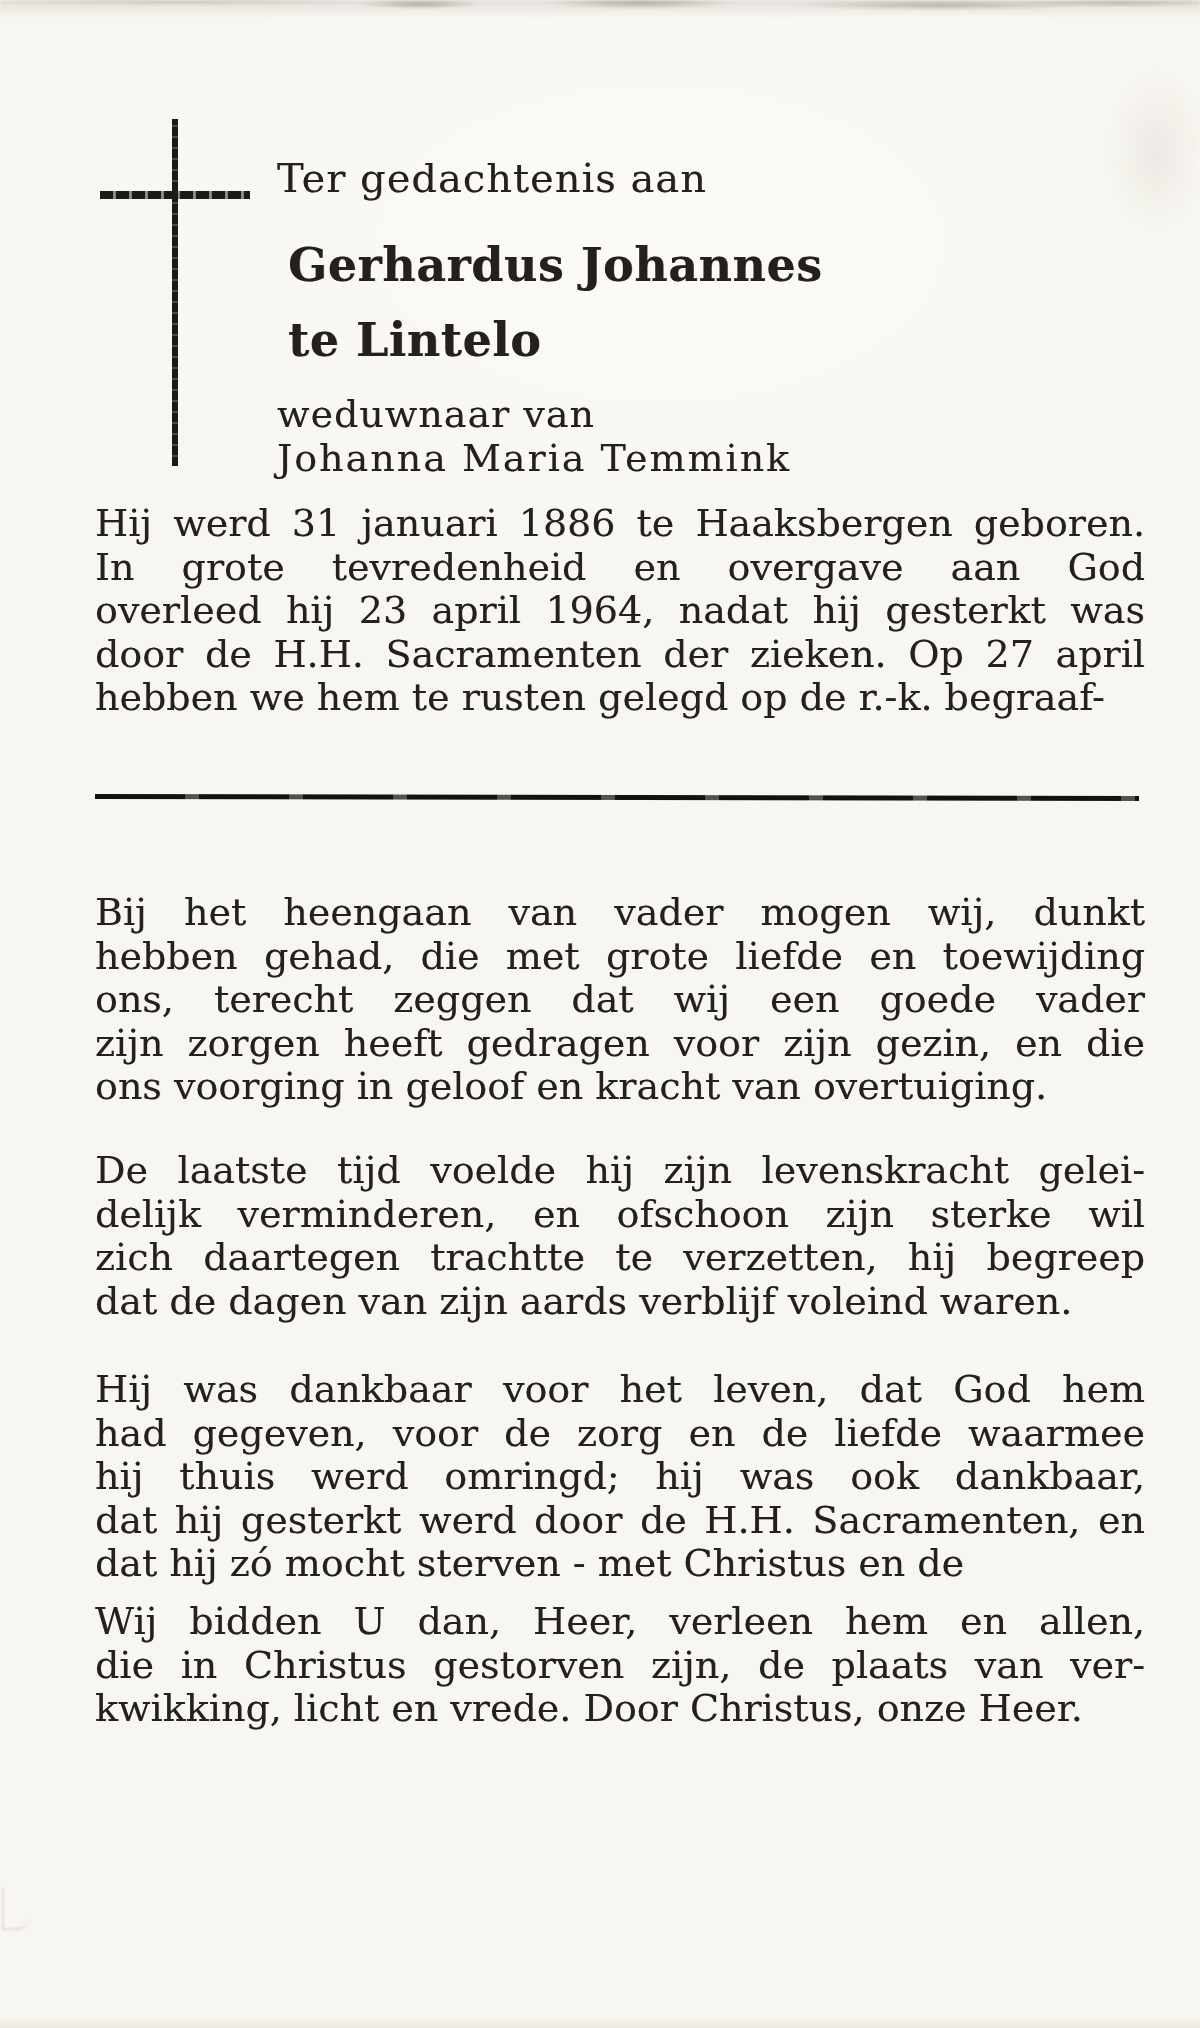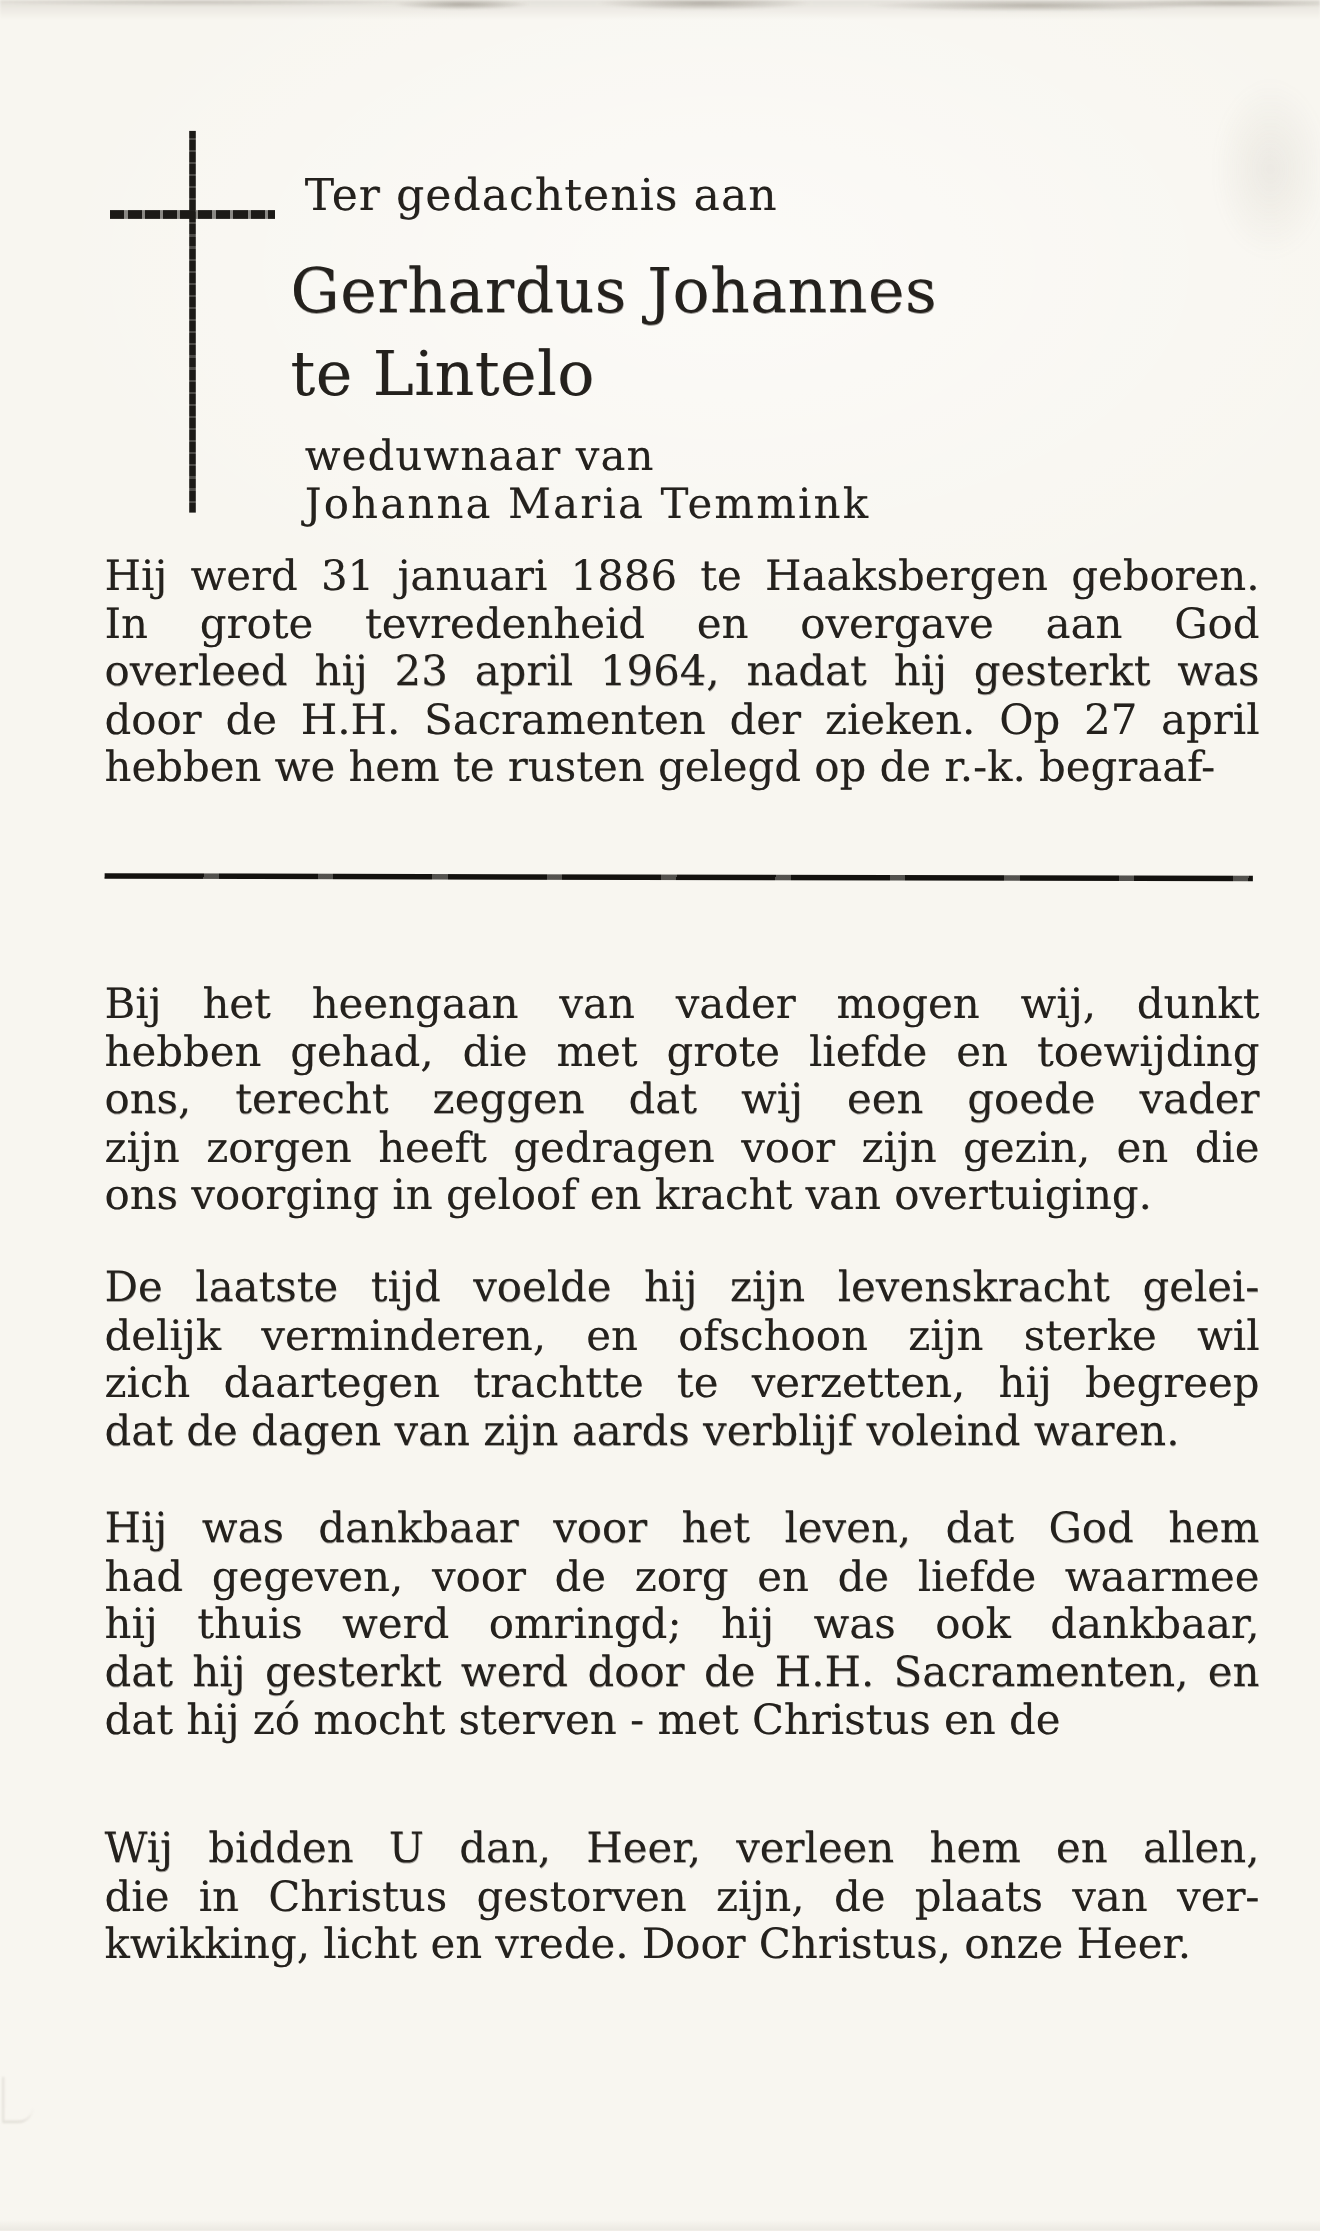--- a/index.html
+++ b/index.html
@@ -53,22 +53,22 @@
     background:repeating-linear-gradient(90deg,#1c1a17 0 13px, rgba(28,26,23,.5) 13px 16px);
   }
 
   .intro{
     position:absolute;left:277px;top:155px;
     font-size:40px;letter-spacing:1px;
     text-shadow:.3px .3px 0 rgba(36,33,29,.4);
     white-space:nowrap;
   }
   .title{
-    position:absolute;left:264px;top:228px;
-    font-size:56px;font-weight:400;line-height:75px;
+    position:absolute;left:288px;top:228px;
+    font-size:46px;font-weight:700;line-height:75px;
     letter-spacing:.5px;
     text-shadow:.4px .4px 0 rgba(36,33,29,.45);
     white-space:nowrap;
   }
   .relation{
     position:absolute;left:277px;top:392px;
     font-size:38px;letter-spacing:1px;
     text-shadow:.3px .3px 0 rgba(36,33,29,.4);
     white-space:nowrap;
   }
@@ -84,21 +84,21 @@
     position:absolute;left:95px;width:1050px;
     font-size:38px;line-height:43.5px;
     text-shadow:.3px .3px 0 rgba(36,33,29,.38);
   }
   .para .line{text-align:justify;text-align-last:justify;}
   .para .line:last-child{text-align-last:left;}
   .p0{top:502px;}
   .p1{top:891px;}
   .p2{top:1149px;}
   .p3{top:1368px;}
-  .p4{top:1659px;}
+  .p4{top:1600px;}
 
   .divider{
     position:absolute;left:95px;top:795px;width:1044px;height:5px;
     background:repeating-linear-gradient(90deg,#14120f 0 90px, rgba(20,18,15,.72) 90px 104px);
     transform:rotate(0.12deg);
   }
 </style>
 </head>
 <body>
 

